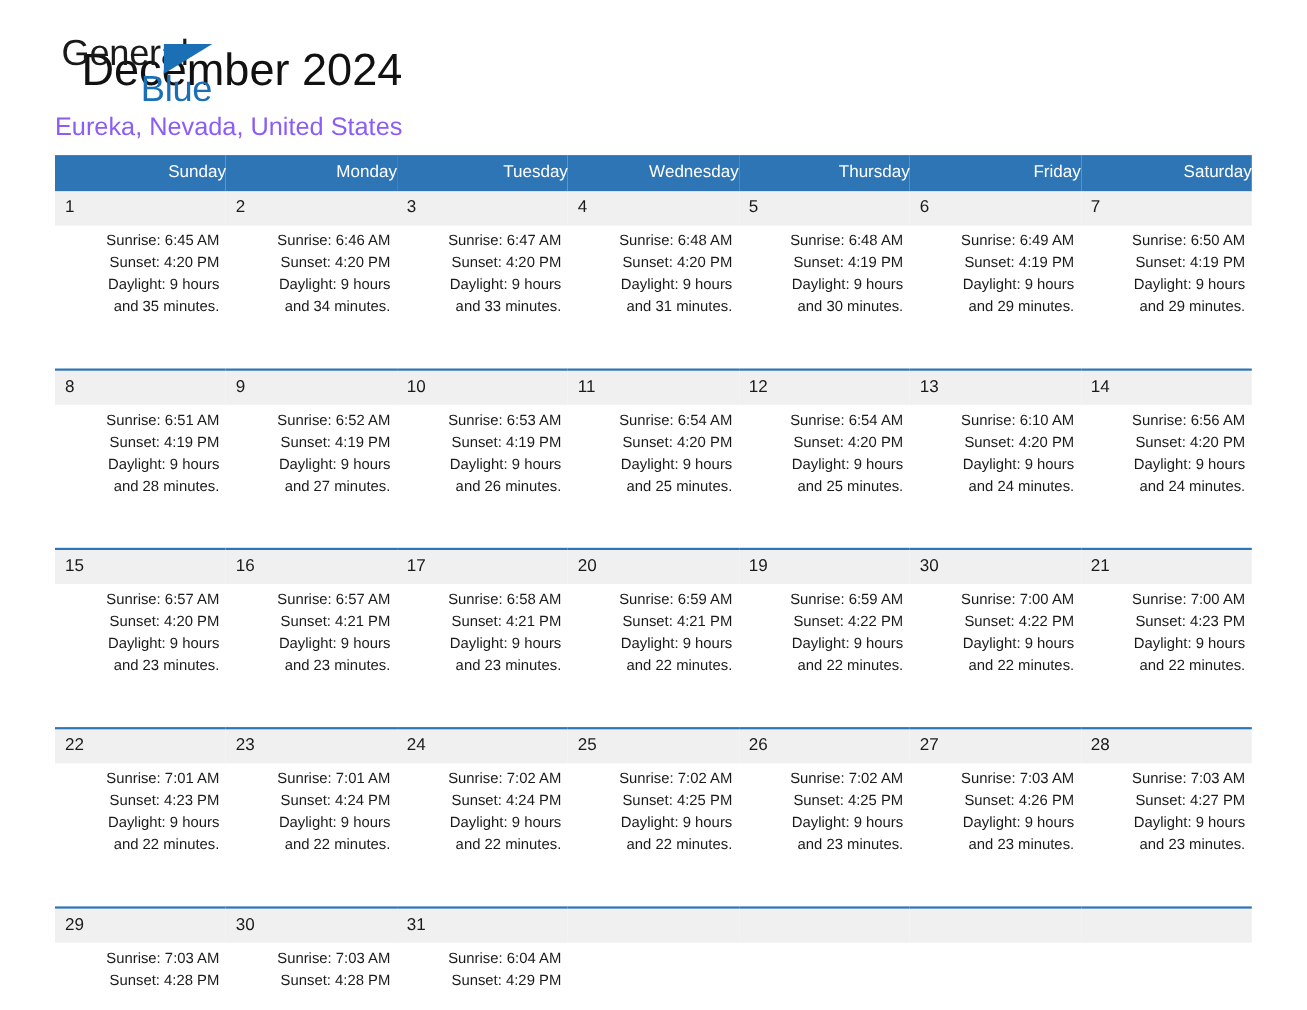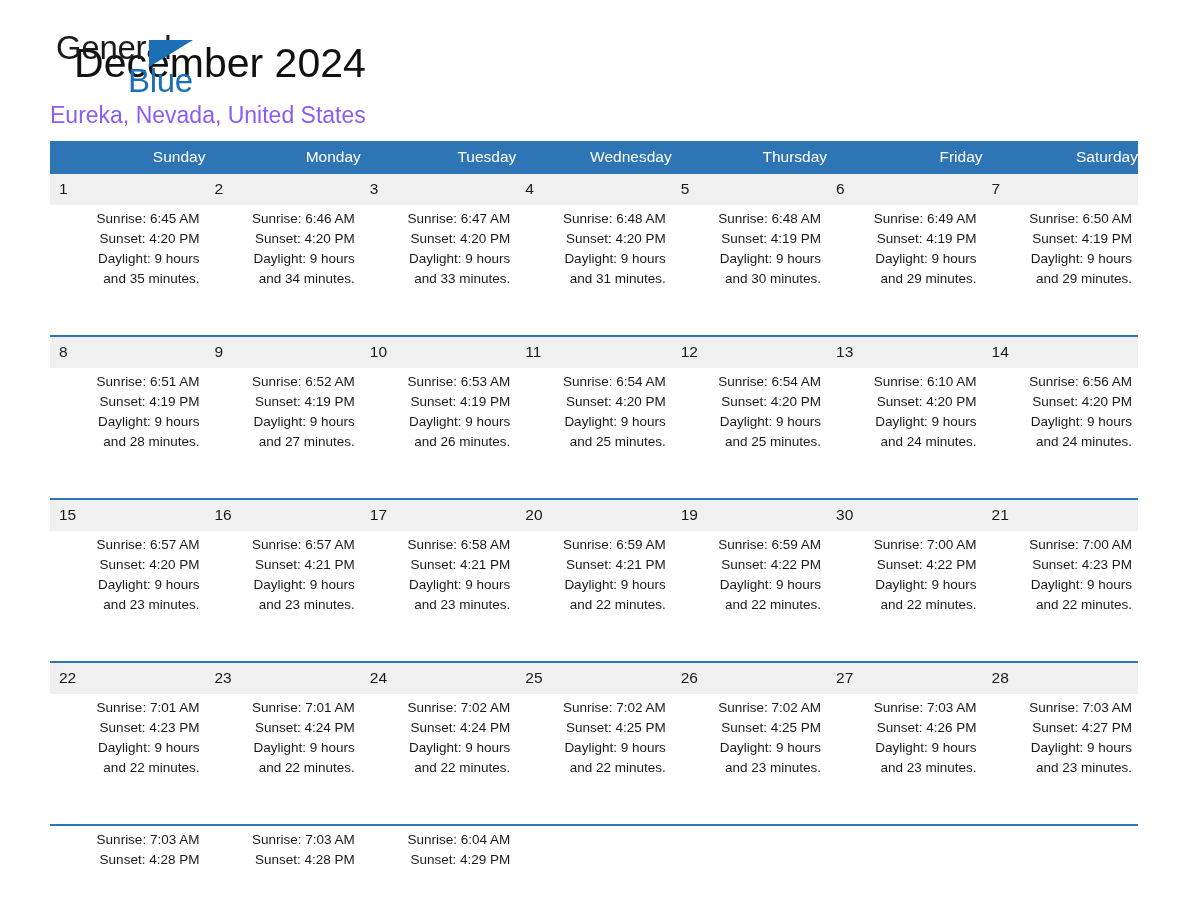--- a/index.html
+++ b/index.html
@@ -397,20 +397,29 @@
           <div class="line">Sunrise: 7:03 AM</div>
           <div class="line">Sunset: 4:27 PM</div>
           <div class="line">Daylight: 9 hours</div>
           <div class="line">and 23 minutes.</div>
         </td>
       </tr>
       <tr class="week-sep">
         <td colspan="7"></td>
       </tr>
 
+      <tr class="daynum-row">
+        <td>29</td>
+        <td>30</td>
+        <td>31</td>
+        <td></td>
+        <td></td>
+        <td></td>
+        <td></td>
+      </tr>
       <tr class="detail-row">
         <td>
           <div class="line">Sunrise: 7:03 AM</div>
           <div class="line">Sunset: 4:28 PM</div>
 
         </td>
         <td>
           <div class="line">Sunrise: 7:03 AM</div>
           <div class="line">Sunset: 4:28 PM</div>
 

